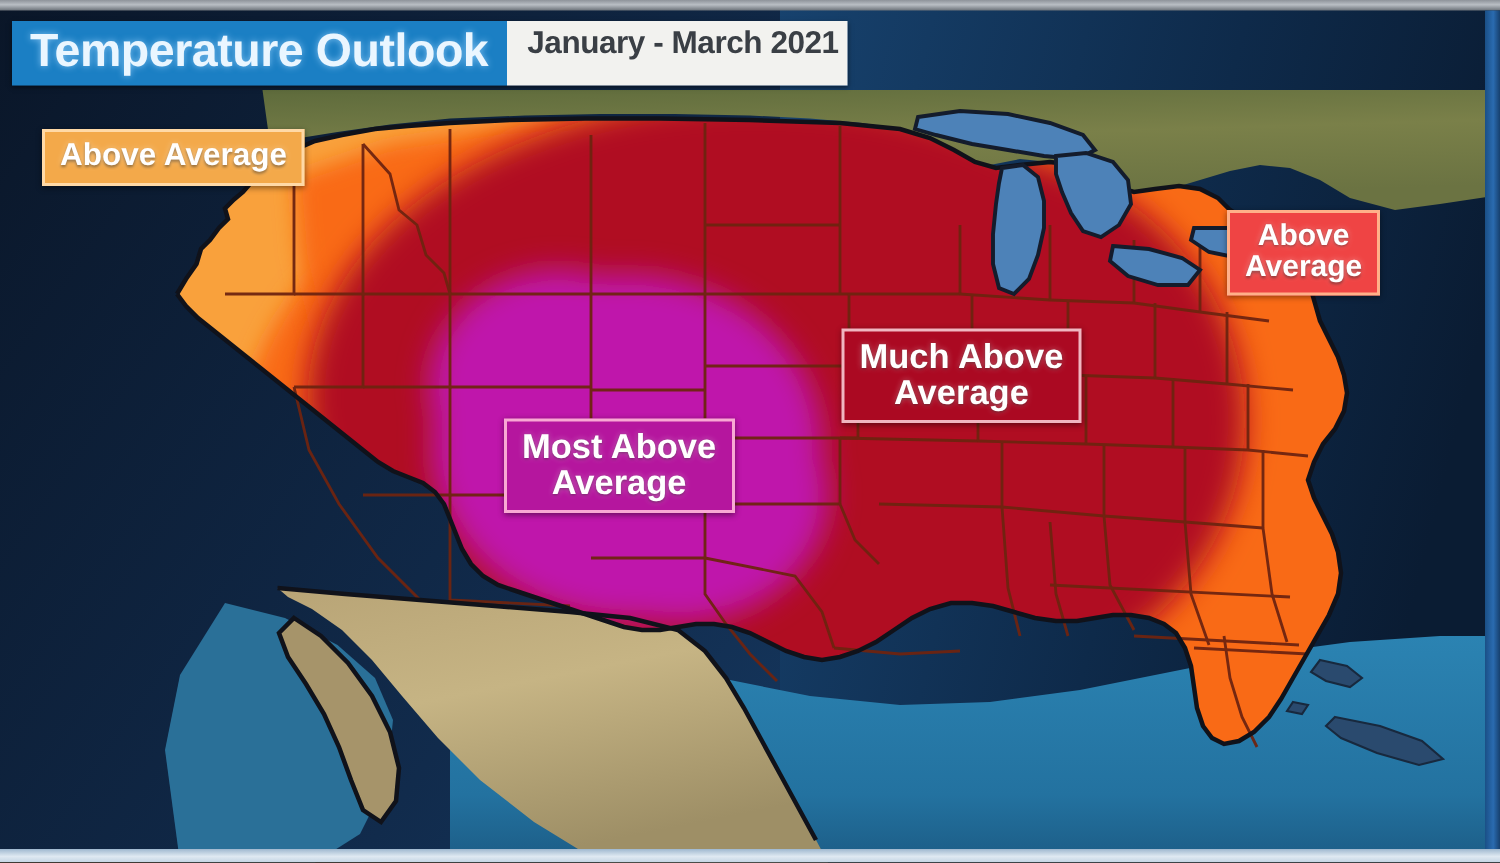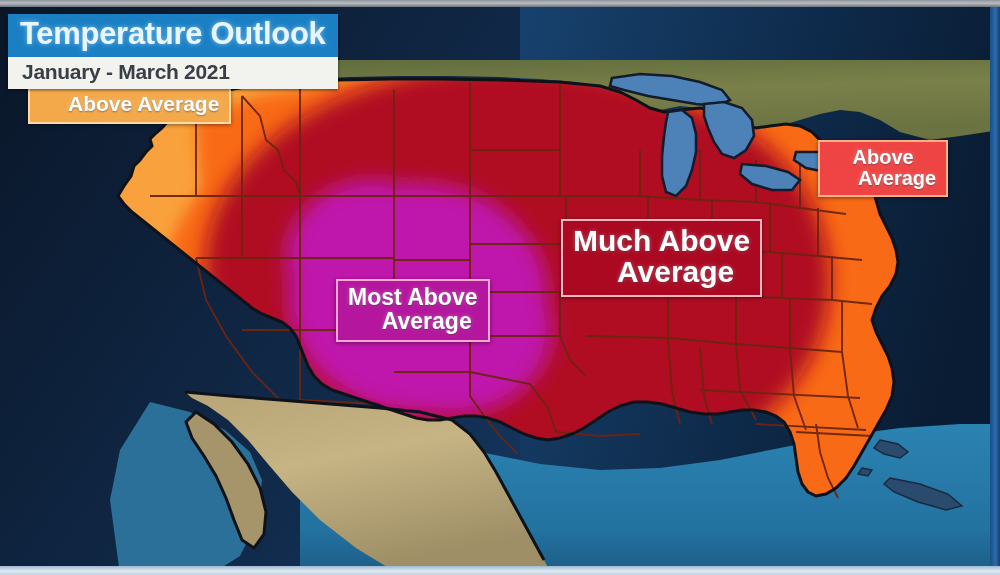--- a/index.html
+++ b/index.html
@@ -51,21 +51,20 @@
   }
 
   
   .titlebar {
     position: absolute;
     left: 8px; top: 14px;
     display: flex;
     align-items: stretch;
     z-index: 30;
     box-shadow: 0 1px 3px rgba(0,0,0,.55);
-    flex-direction: column;
   }
   .title-blue {
     background: #1b7fc4;
     color: #eaf6ff;
     font-size: 31px;
     font-weight: bold;
     letter-spacing: -0.3px;
     padding: 4px 12px 6px 12px;
     line-height: 1.06;
     text-shadow: 0 0 5px rgba(160,215,255,.75);
@@ -88,38 +87,38 @@
     z-index: 25;
     color: #ffffff;
     font-weight: bold;
     line-height: 1.03;
     text-align: center;
     padding: 5px 10px 7px 10px;
     text-shadow: 0 0 4px rgba(255,255,255,.35), 0 1px 2px rgba(0,0,0,.45);
     box-shadow: 0 1px 4px rgba(0,0,0,.45);
     white-space: nowrap;
   }
-  .callout .l2 { display: block; margin-left: 28px; }
+  .callout .l2 { display: block; }
 
   .callout-near {
     left: 28px; top: 86px;
     font-size: 21px;
     background: #f3a94a;
     border: 2px solid #ffd9a6;
     text-align: left;
   }
   .callout-above {
     left: 818px; top: 140px;
     font-size: 20px;
     background: #ef4444;
     border: 2px solid #ffb089;
   }
   .callout-much {
     left: 561px; top: 219px;
-    font-size: 30px;
+    font-size: 23px;
     background: #ab0922;
     border: 2px solid #f0b6c0;
   }
   .callout-most {
     left: 336px; top: 279px;
     font-size: 23px;
     background: #b5169e;
     border: 2px solid #f9a8d4;
   }
 </style>

